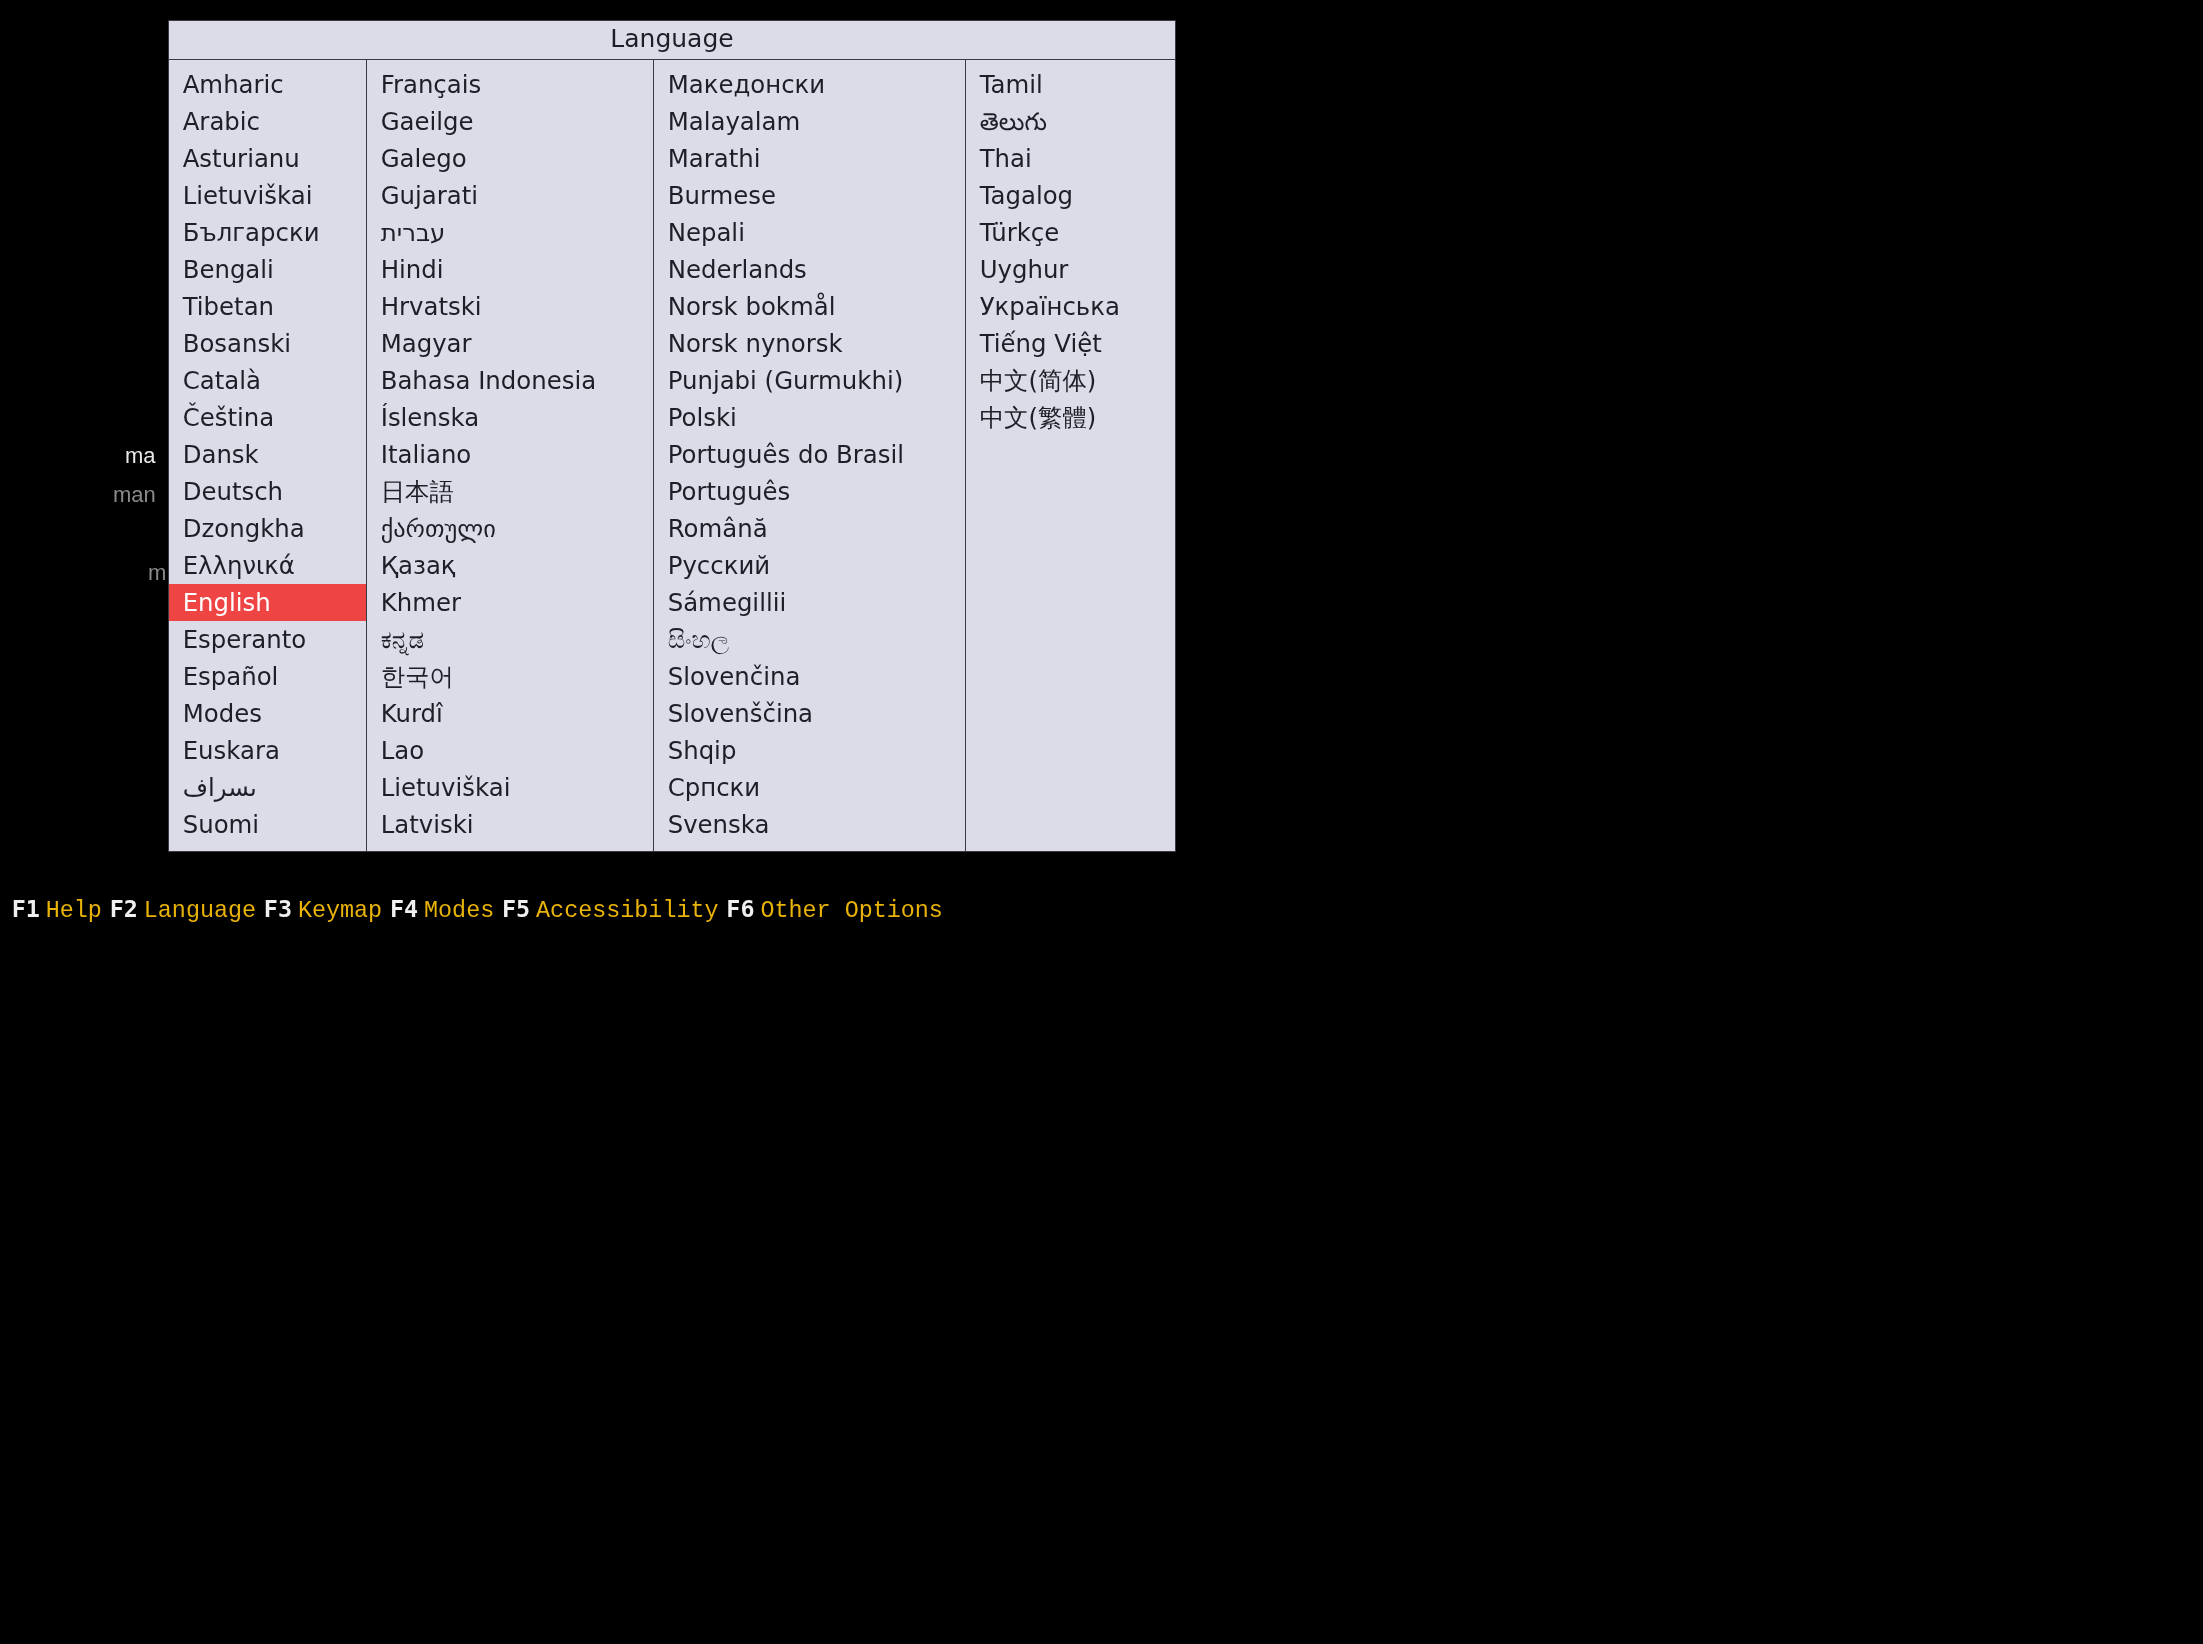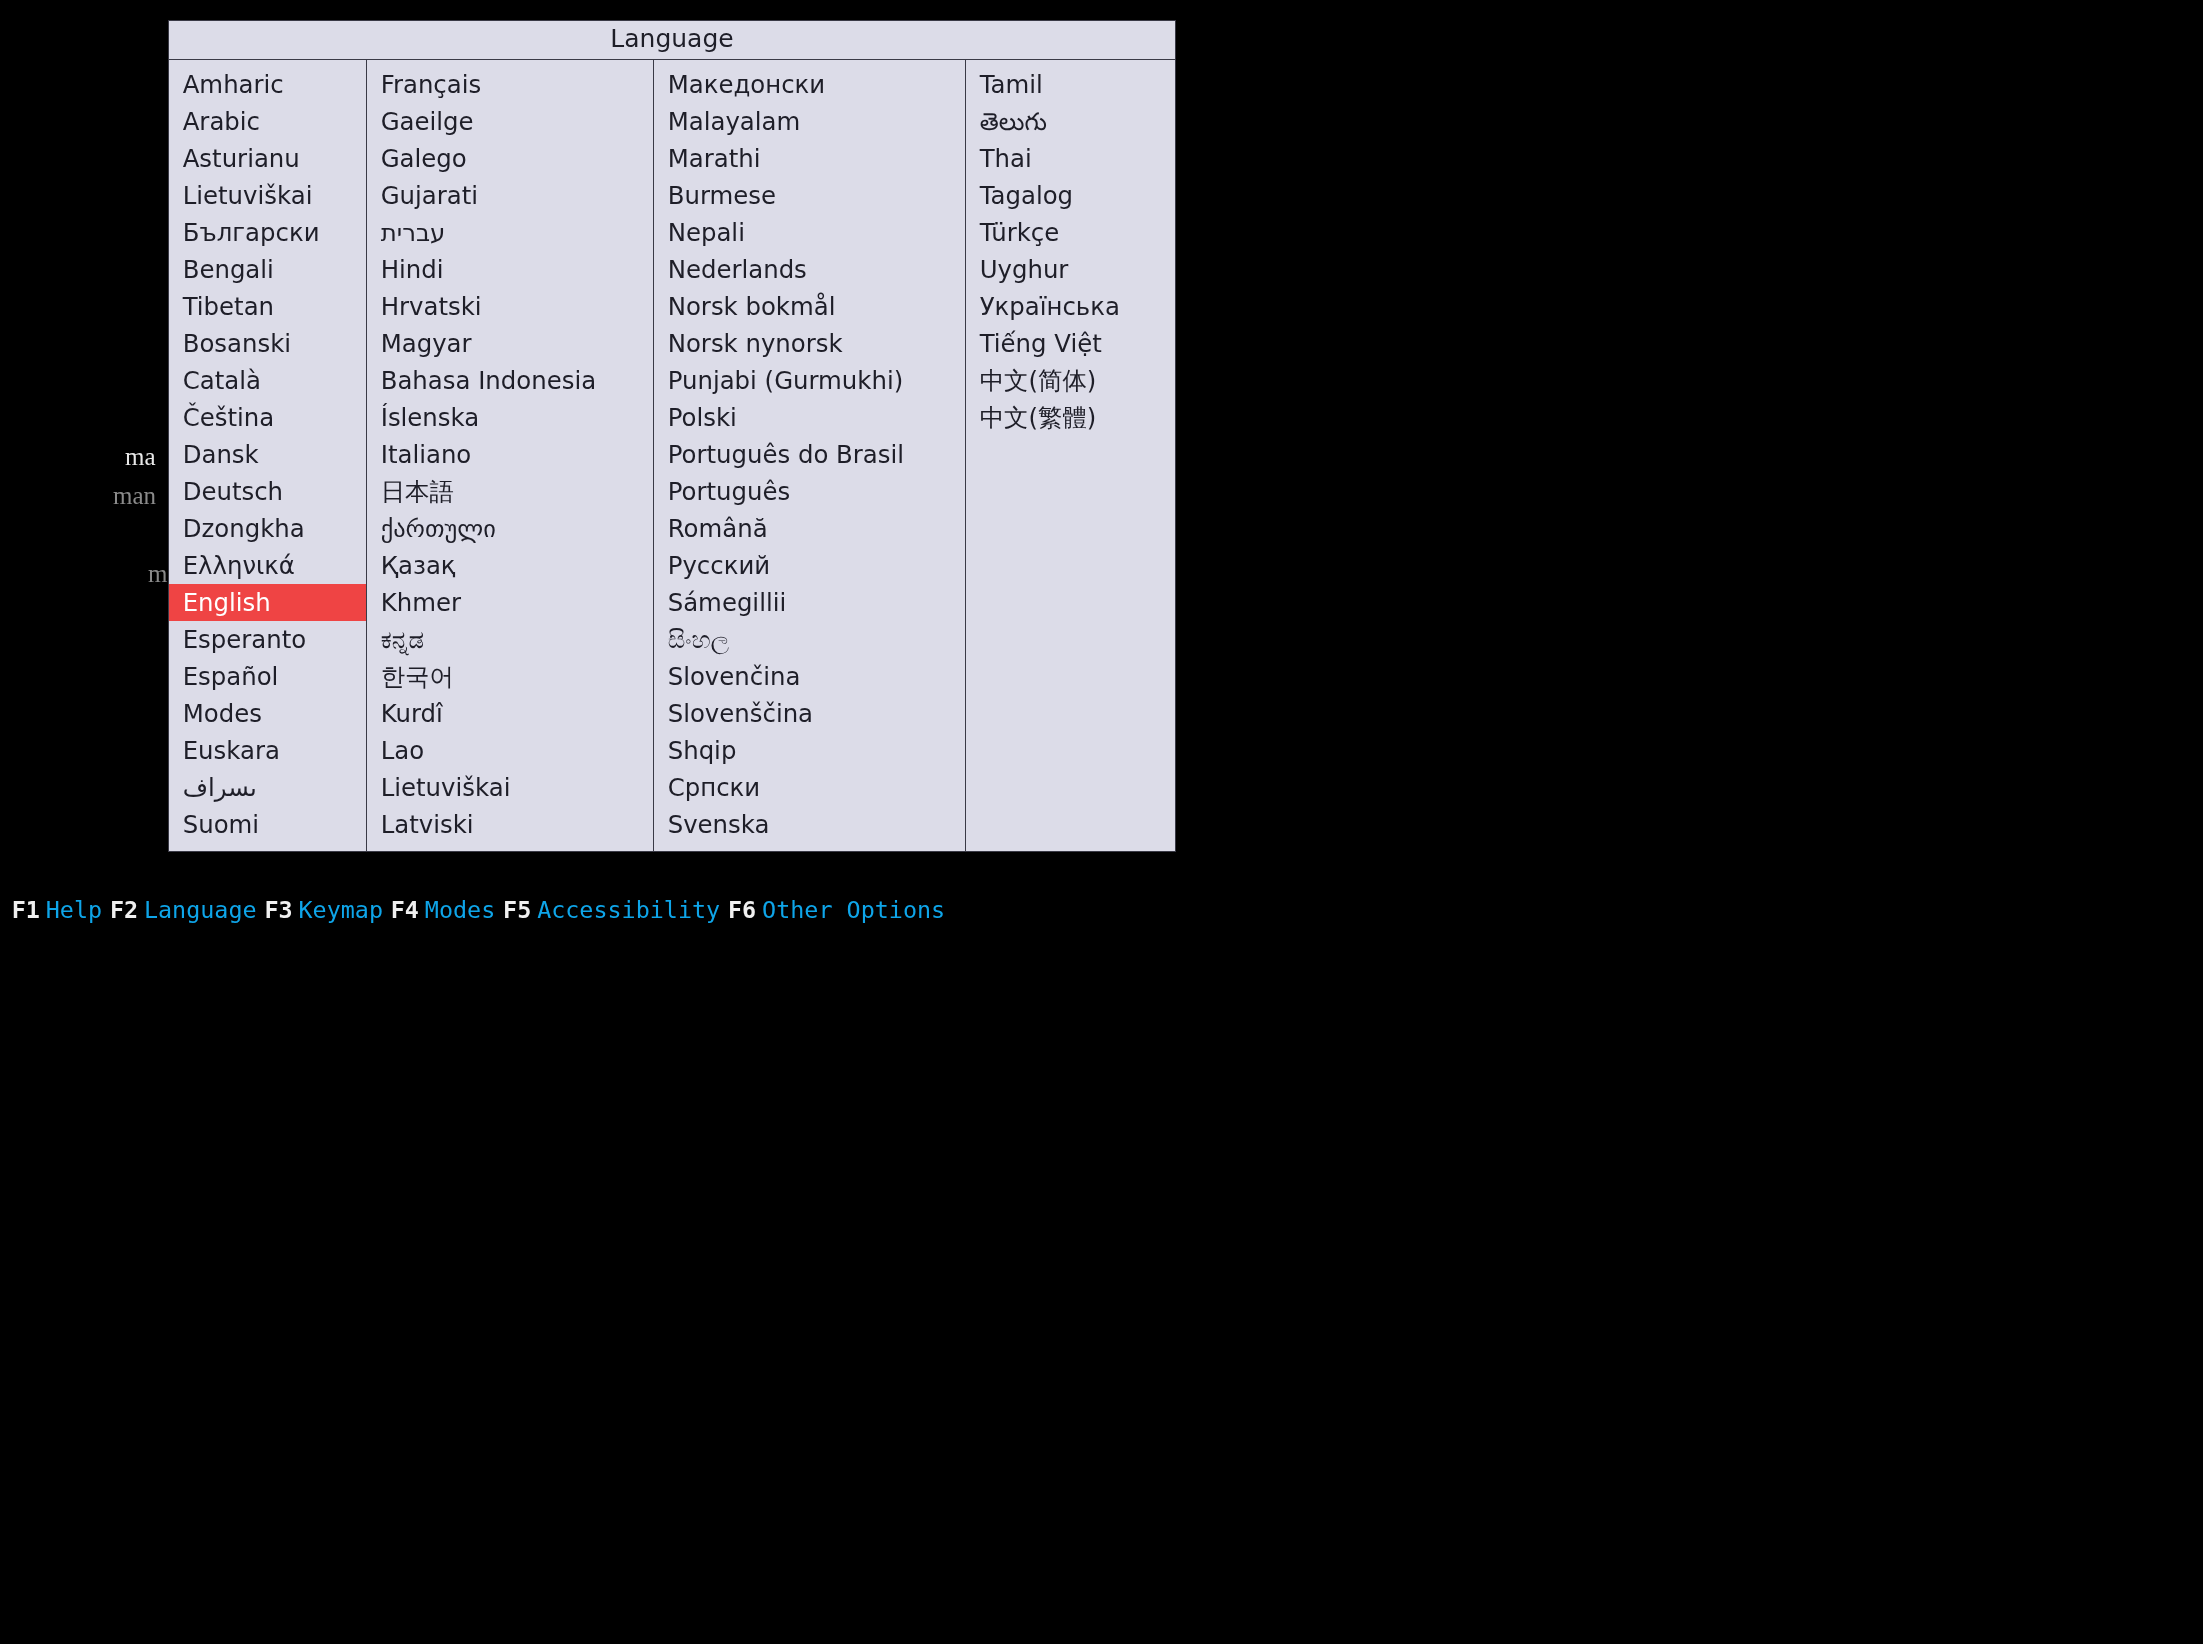--- a/index.html
+++ b/index.html
@@ -14,22 +14,22 @@
   }
   .screen {
     position: relative;
     width: 1248px;
     height: 936px;
     background: #000;
   }
   
   .bg-text {
     position: absolute;
-    font-family: Liberation Serif, serif;
-    font-size: 25px;
+    font-family: Liberation Sans, sans-serif;
+    font-size: 22px;
     color: #b0b0b0;
     white-space: nowrap;
   }
   .bg-text.dim { color: #8a8a8a; }
   .bg-text.bright { color: #e8e8e8; }
 
   
   .dialog {
     position: absolute;
     left: 168px;
@@ -85,21 +85,21 @@
     bottom: 11.7px;
     font-family: "DejaVu Sans Mono", "Liberation Mono", monospace;
     font-size: 23.4px;
     white-space: nowrap;
   }
   .fkey {
     display: inline-block;
     margin-right: 7.8px;
   }
   .fkey .key  { color: #f0f0f0; font-weight: 700; }
-  .fkey .lbl  { color: #0ea5e9; margin-left: 5.9px; }
+  .fkey .lbl  { color: #eab308; margin-left: 5.9px; font-family: Liberation Mono, monospace; }
 </style>
 </head>
 <body>
 
 <div class="screen">
 
   <div id="bg-layer">
       <div class="bg-text bright" style="left: 125px; top: 443px;">ma</div>
       <div class="bg-text dim" style="left: 113px; top: 482px;">man</div>
       <div class="bg-text dim" style="left: 148px; top: 560px;">m</div>

